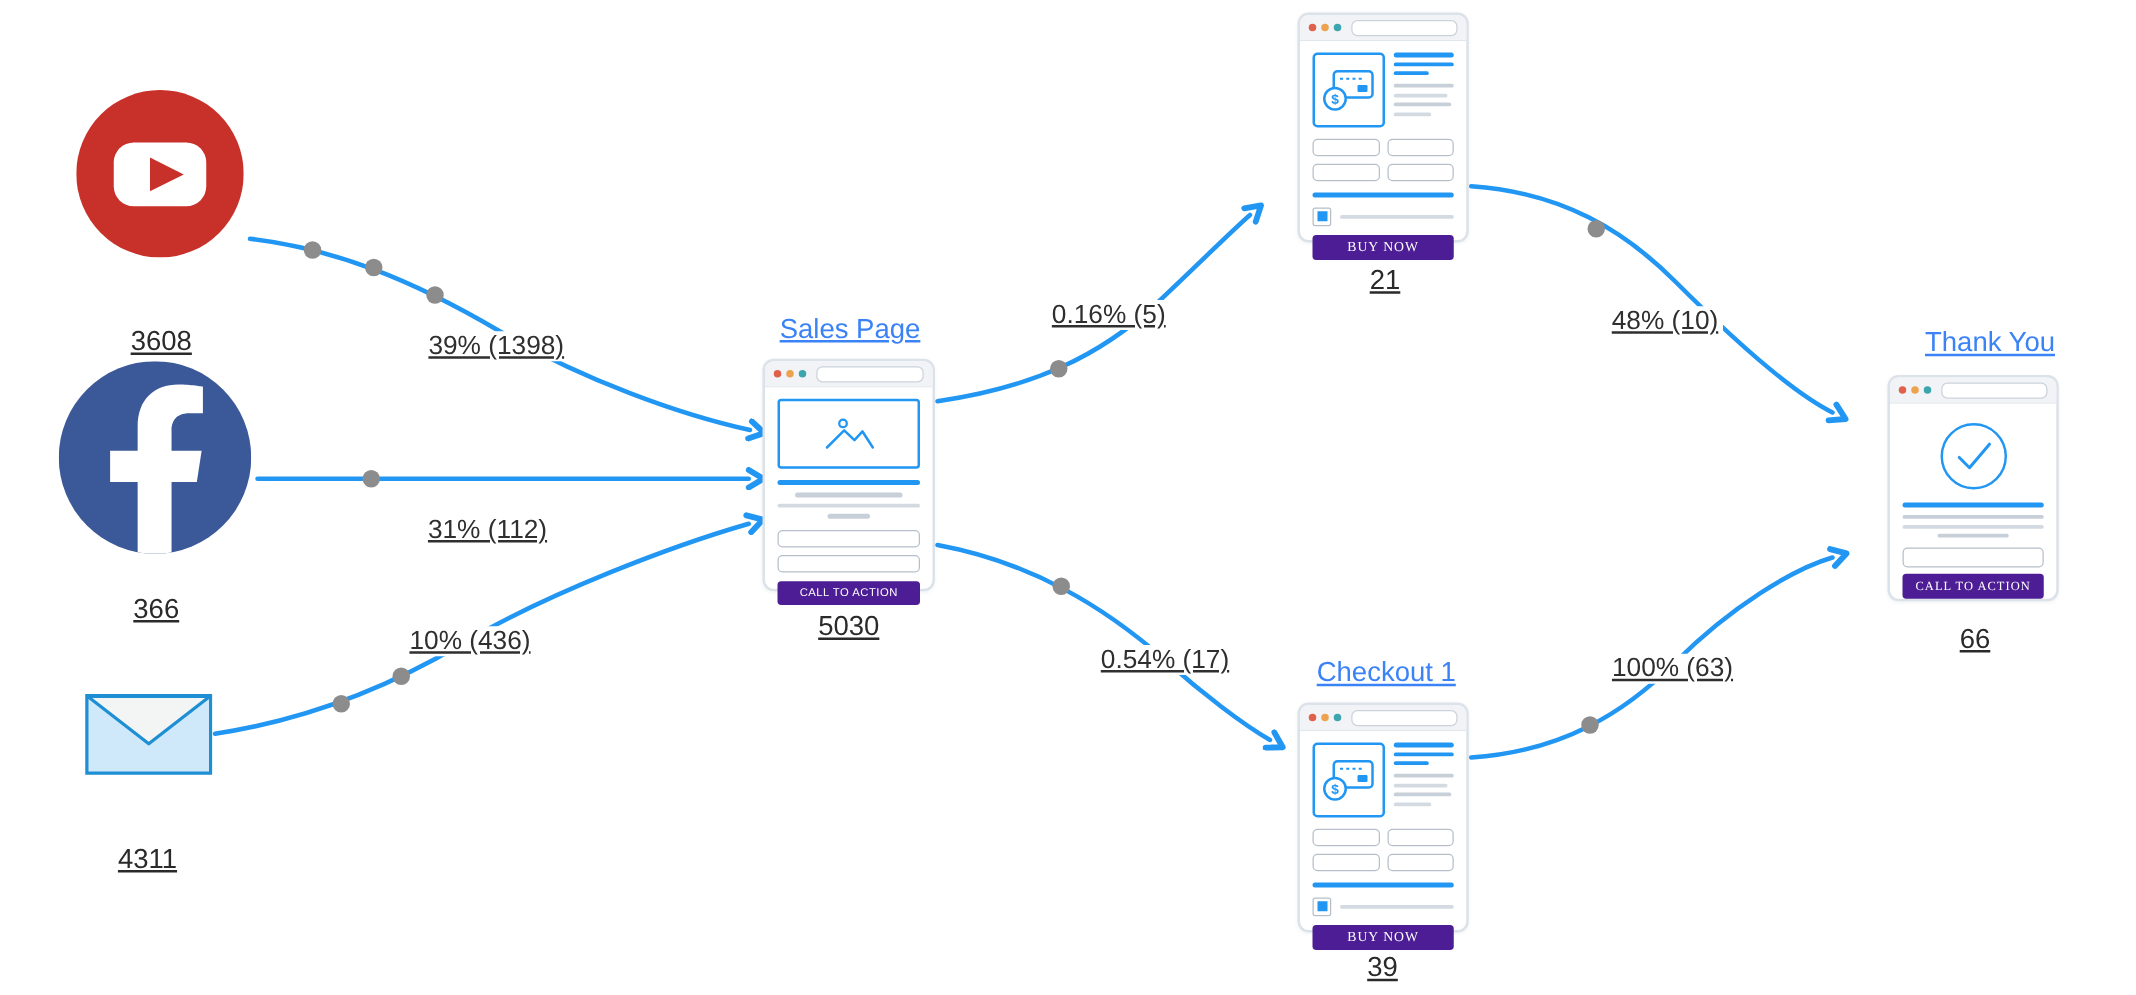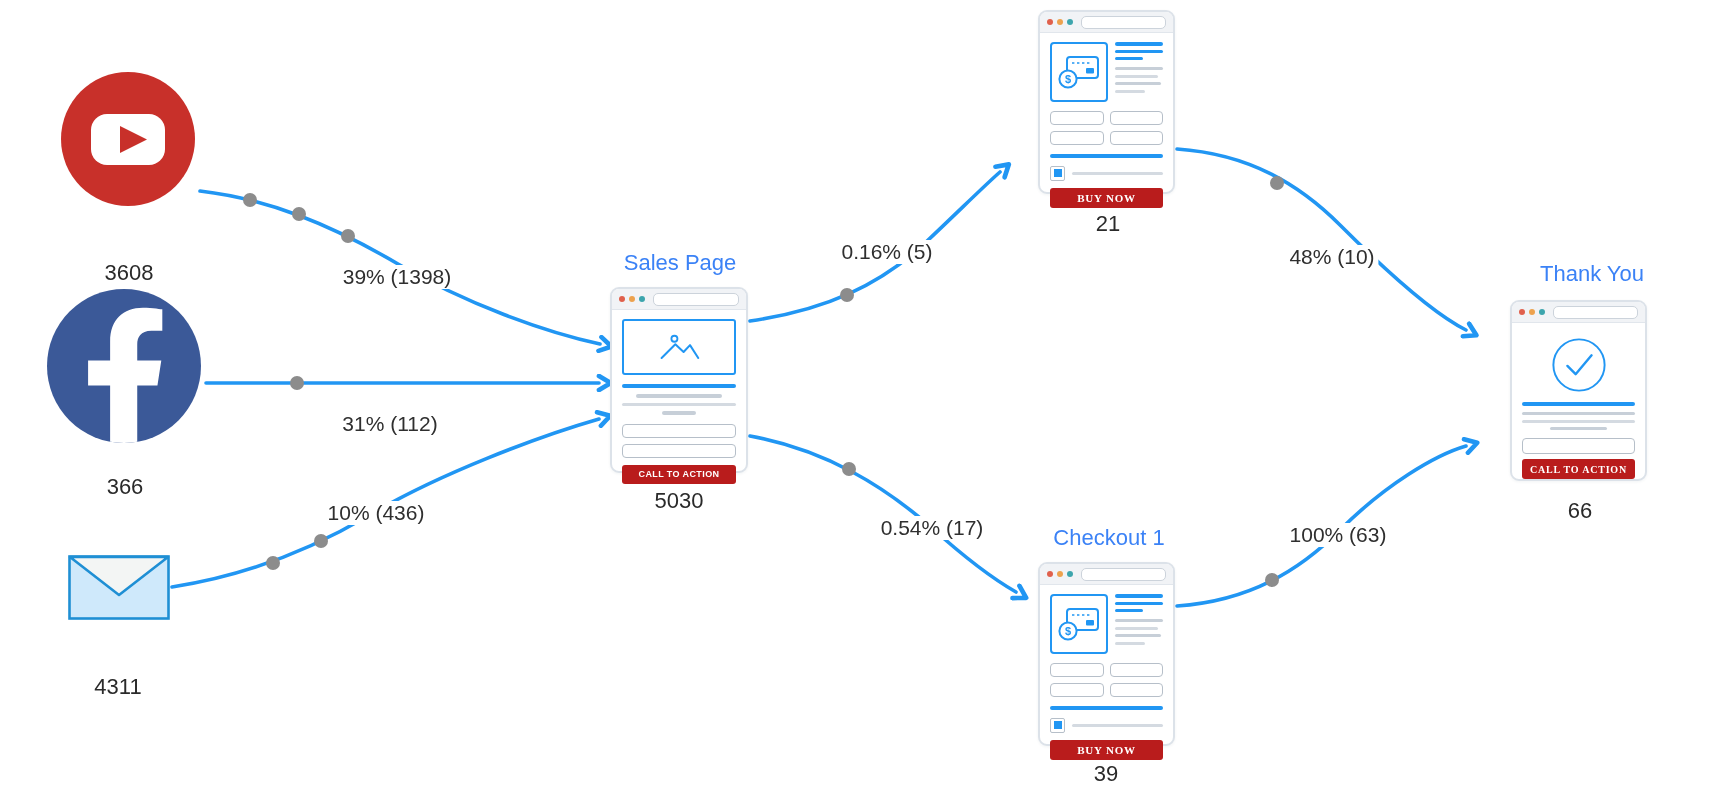--- a/index.html
+++ b/index.html
@@ -2,41 +2,41 @@
 <html><head>
 <meta charset="utf-8">
 <style>
   html,body{margin:0;padding:0;background:#fff;}
   #canvas{
     position:relative;width:1709px;height:796px;background:#ffffff;overflow:hidden;
     font-family:"Liberation Sans","DejaVu Sans",sans-serif;color:#2e2e2e;
   }
   svg.overlay{position:absolute;left:0;top:0;}
   .abs{position:absolute;}
-  .center-txt{transform:translate(-50%,-50%);white-space:nowrap;text-align:right;}
+  .center-txt{transform:translate(-50%,-50%);white-space:nowrap;text-align:right;text-decoration:underline;}
   .edge-label{font-size:21px;color:#2f2f2f;background:#ffffff;padding:0 4px;}
   .node-count{font-size:22px;color:#2a2a2a;}
   .node-title{font-size:22px;color:#3b82f6;}
 
   
   .bw{position:absolute;background:#fff;border:2px solid #dce2e9;border-radius:9px;
       box-shadow:0 1px 3px rgba(40,60,80,.06);display:flex;flex-direction:column;box-sizing:border-box;}
   .bw-head{height:20px;background:#f1f3f6;border-bottom:1px solid #e1e6ec;border-radius:7px 7px 0 0;
       display:flex;align-items:center;padding:0 7px;gap:4px;flex:none;}
   .tdot{width:6px;height:6px;border-radius:50%;flex:none;}
   .tdot.r{background:#e0604c}.tdot.o{background:#eda24e}.tdot.t{background:#3da5ad}
   .bw-url{flex:1;height:11px;background:#fff;border:1px solid #ccd3db;border-radius:5px;margin-left:4px;}
   .bw-body{flex:1;padding:9px 10px;display:flex;flex-direction:column;}
 
   .ln{border-radius:2px;flex:none;}
   .ln.blue{background:#2196f3;}
   .ln.gray{background:#c7cfd8;}
   .ln.gray2{background:#d4dae1;}
   .inp{height:14px;border:1.5px solid #b6bfc9;border-radius:4px;background:#fff;flex:none;box-sizing:border-box;}
-  .cta{height:19px;background:#b91c1c;border:none;border-radius:3px;color:#fff;font-weight:bold;
+  .cta{height:19px;background:#4c1d95;border:none;border-radius:3px;color:#fff;font-weight:normal;
        font-size:9px;letter-spacing:.4px;font-family:"Liberation Sans",sans-serif;margin-top:7px;
        padding:0;width:100%;flex:none;cursor:default;}
   .cta.serif{font-family:"Liberation Serif","DejaVu Serif",serif;font-size:11px;letter-spacing:.8px;height:20px;}
 
   .img-box{height:52px;border:2px solid #2196f3;border-radius:3px;display:flex;align-items:center;
        justify-content:center;flex:none;background:#fff;}
   .co-top{display:flex;gap:7px;align-items:flex-start;flex:none;}
   .card-box{width:58px;height:60px;border:2px solid #2196f3;border-radius:4px;display:flex;align-items:center;
        justify-content:center;flex:none;background:#fff;box-sizing:border-box;}
   .co-lines{flex:1;display:flex;flex-direction:column;}

